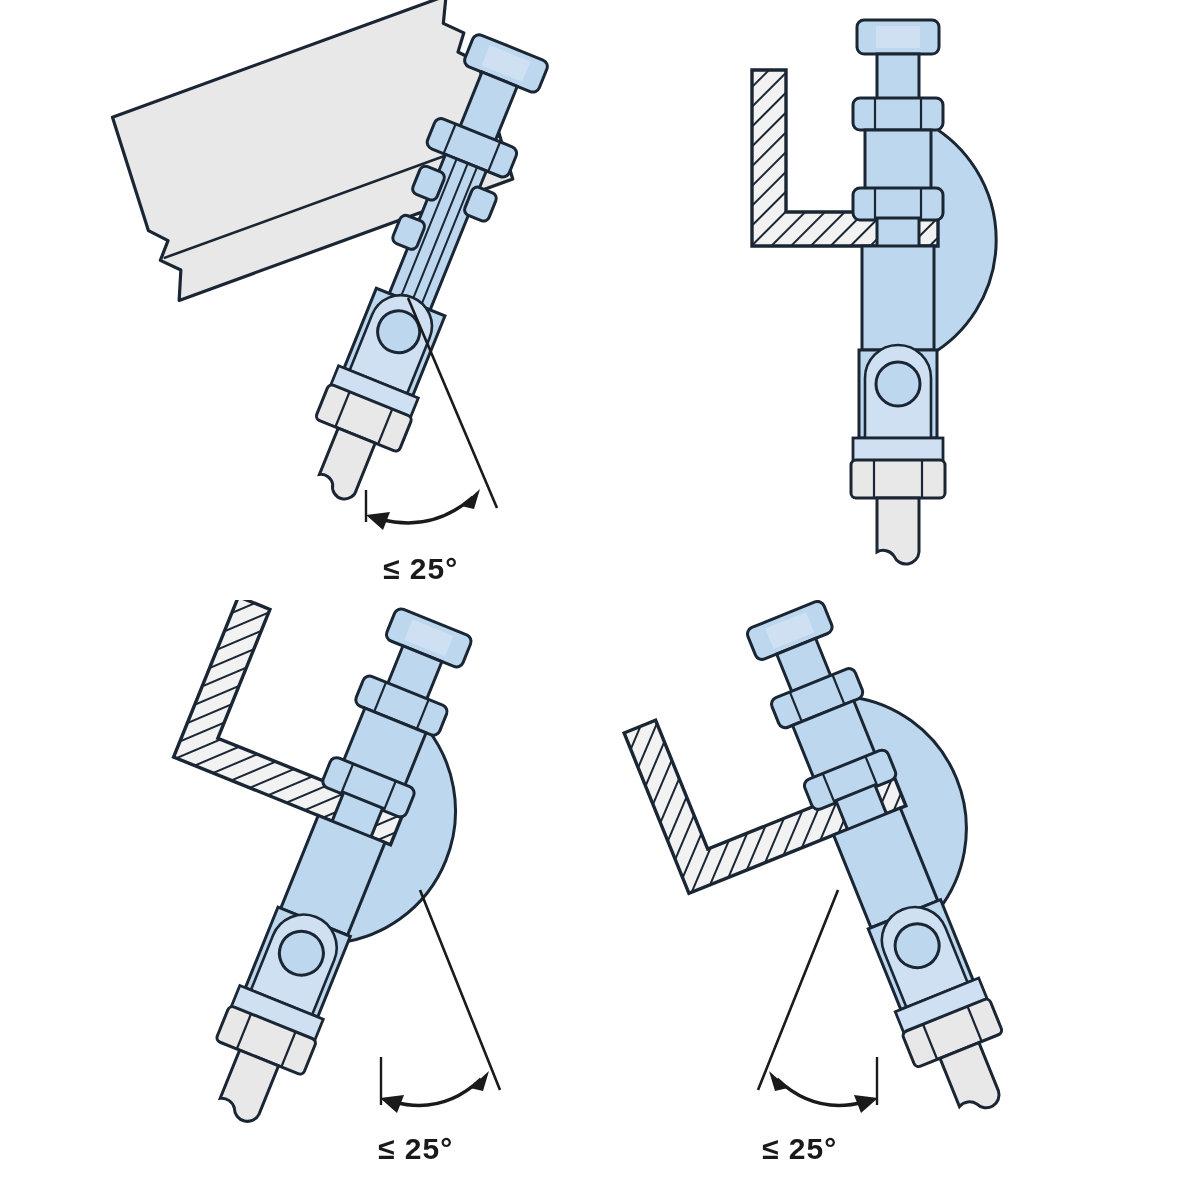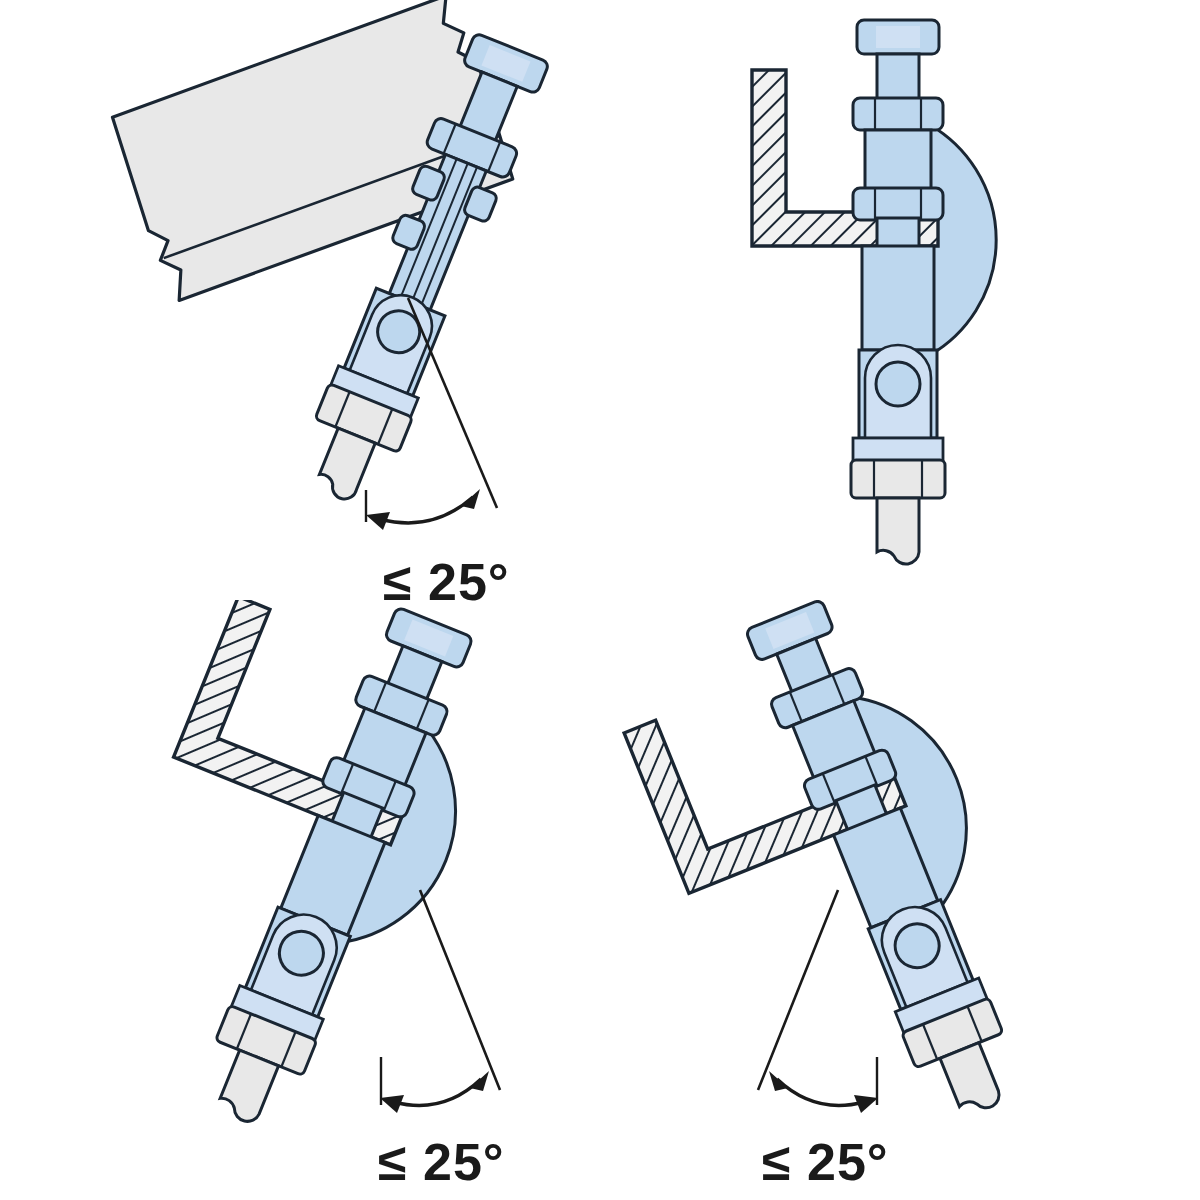--- a/index.html
+++ b/index.html
@@ -20,21 +20,21 @@
     background: #ffffff;
   }
   .panel {
     position: absolute;
   }
   .panel svg { display: block; }
   .angle-label {
     position: absolute;
     font-family: "Liberation Sans", sans-serif;
     font-weight: bold;
-    font-size: 52px;
+    font-size: 30px;
     color: #1a1a1a;
     letter-spacing: 1px;
     white-space: nowrap;
   }
 </style>
 </head>
 <body>
 
 <div id="sheet">
 

